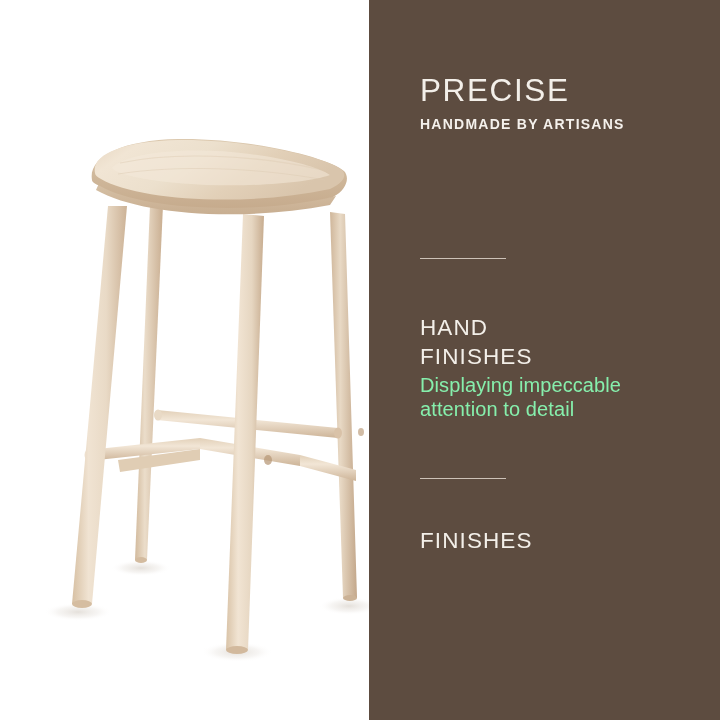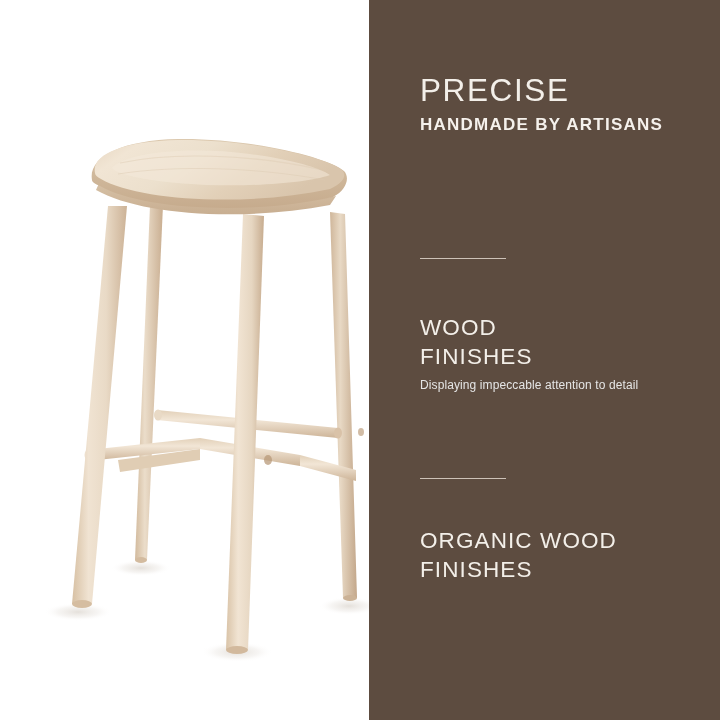--- a/index.html
+++ b/index.html
@@ -57,21 +57,21 @@
     font-size:31.5px;
     font-weight:300;
     letter-spacing:1.6px;
     line-height:37px;
     white-space:nowrap;
   }
   .headline-sub {
     display:block;
     margin-top:5px;
     color:#f5f1ec;
-    font-size:17px;
+    font-size:14px;
     font-weight:700;
     letter-spacing:1.25px;
     line-height:21px;
     white-space:nowrap;
   }
 
   .feature { position:absolute; left:0; width:300px; }
   .feature-1 { top:258px; }
   .feature-2 { top:478px; }
 
@@ -87,22 +87,22 @@
     color:#f3efe9;
     font-size:22.5px;
     font-weight:300;
     letter-spacing:1.1px;
     line-height:28.5px;
     white-space:nowrap;
   }
   .feat-body {
     display:block;
     margin-top:2px;
-    color:#e5e5e5;
-    font-size:12px;
+    color:#86efac;
+    font-size:20px;
     font-weight:400;
     letter-spacing:0.1px;
     line-height:24px;
     max-width:240px;
   }
   .feature-2 .feat-body { max-width:250px; }
 </style>
 </head>
 <body>
 
@@ -231,27 +231,26 @@
   <div class="copy-panel">
     <div class="copy-inner">
 
       <div class="headline">
         <span class="headline-l1">PRECISE</span>
         <span class="headline-sub">HANDMADE BY ARTISANS</span>
       </div>
 
       <div class="feature feature-1">
         <div class="rule"></div>
-        <span class="feat-title">WOOD</span>
+        <span class="feat-title">HAND</span>
         <span class="feat-title">FINISHES</span>
         <span class="feat-body">Displaying impeccable attention to detail</span>
       </div>
 
       <div class="feature feature-2">
         <div class="rule"></div>
-        <span class="feat-title">ORGANIC WOOD</span>
         <span class="feat-title">FINISHES</span>
       </div>
 
     </div>
   </div>
 
 </div>
 
 </body></html>

